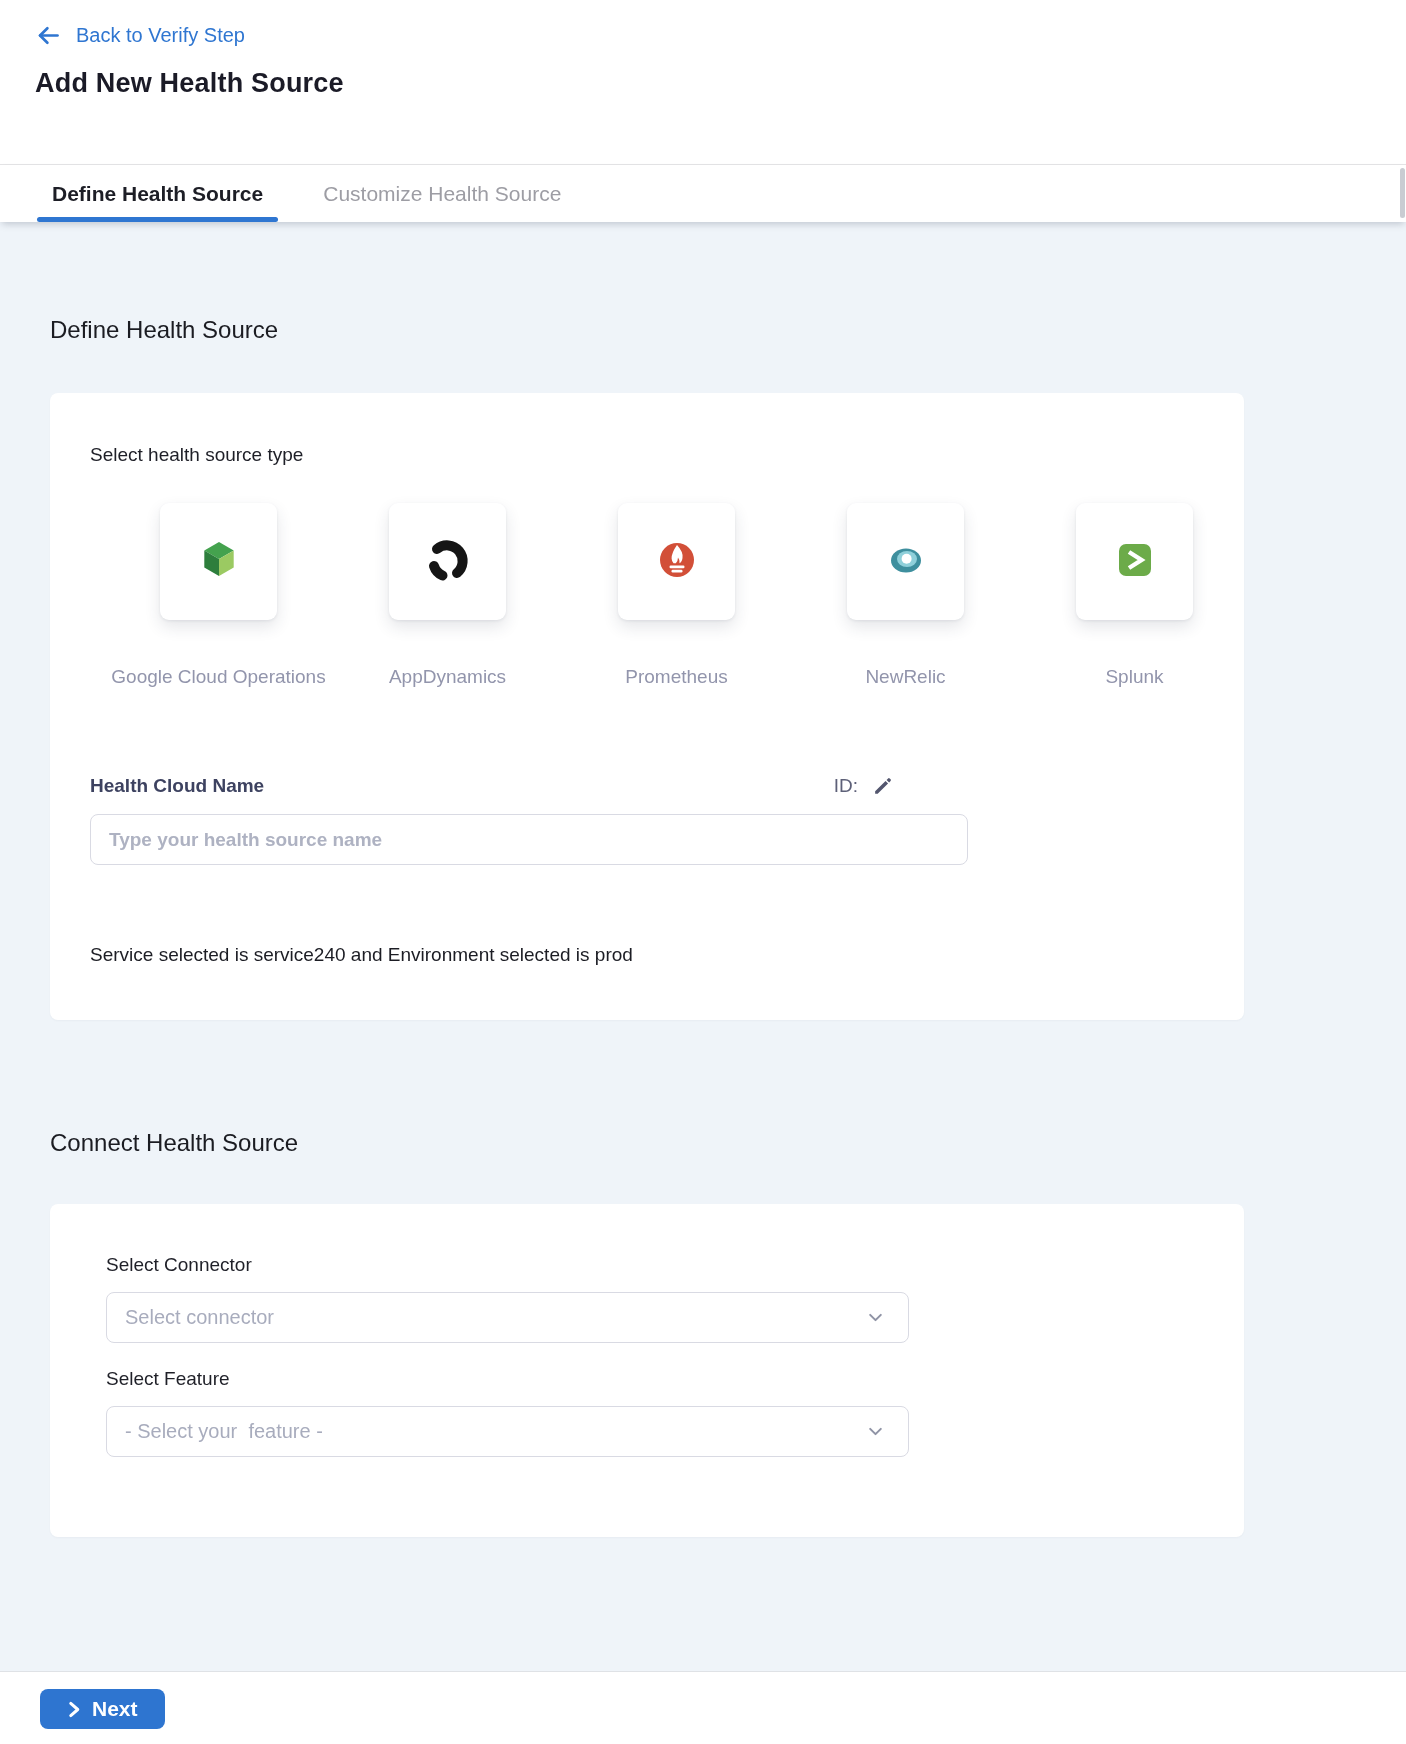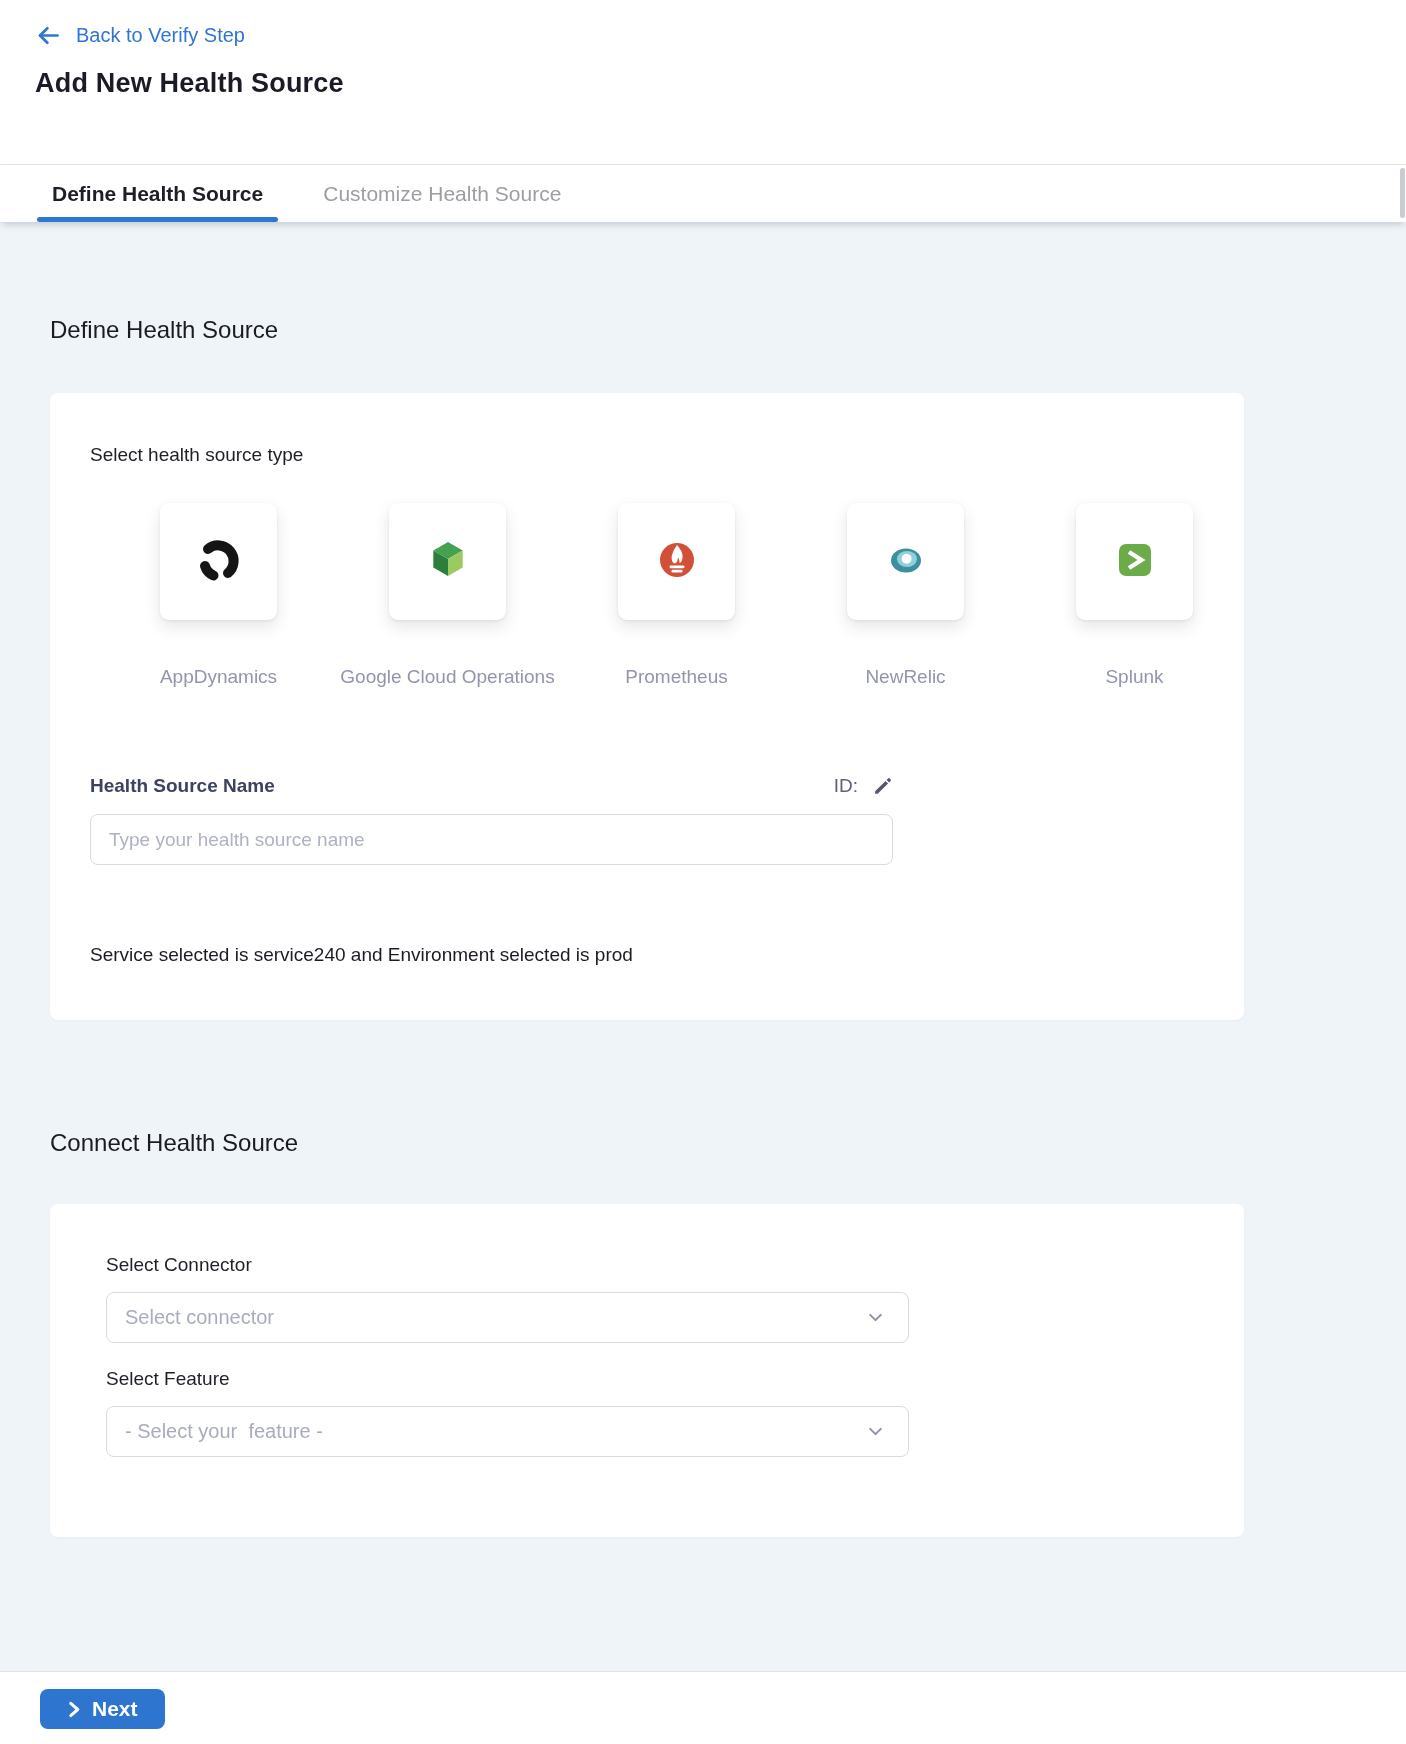--- a/index.html
+++ b/index.html
@@ -47,22 +47,22 @@
         box-shadow:0 1px 3px rgba(30,40,60,.08),0 7px 16px rgba(40,50,70,.12);
         display:flex;align-items:center;justify-content:center;}
   .tile-label{margin-top:45px;width:300%;margin-left:-100%;text-align:center;white-space:nowrap;
               font-size:19px;color:var(--tile-label);line-height:24px;}
   
   .field-head{display:flex;justify-content:space-between;align-items:center;width:803px;margin-top:82px;height:30px;}
   .field-label{font-size:19px;font-weight:700;color:var(--field-label);}
   .id-group{display:inline-flex;align-items:center;gap:14px;}
   .id-label{font-size:19px;font-weight:500;color:#5d6078;}
   .edit-icon{display:inline-flex;width:21px;height:21px;cursor:pointer;}
-  .text-input{display:block;width:803px;height:51px;margin-top:13px;border:1px solid var(--border);
-              border-radius:8px;padding:0 18px;font-size:19px;font-family:inherit;color:#1e1f27;background:#fff;outline:none;}
+  .text-input{display:block;width:878px;height:51px;margin-top:13px;border:1px solid var(--border);
+              border-radius:8px;padding:0 18px;font-size:19px;font-family:inherit;color:#1e1f27;background:#fff;outline:none;font-weight:bold;}
   .text-input::placeholder{color:var(--placeholder);}
   .note{margin-top:78px;font-size:19px;color:#1c1d24;line-height:24px;}
   
   .field-label2{font-size:19px;font-weight:500;color:#1f2028;line-height:26px;}
   .field-label2 + .select{margin-top:14px;}
   .label-feature{margin-top:23px;}
   .select{width:803px;height:51px;border:1px solid var(--border);border-radius:8px;background:#fff;
           display:flex;align-items:center;justify-content:space-between;padding:0 24px 0 18px;cursor:pointer;}
   .select-placeholder{font-size:20px;color:#a8acbd;white-space:pre;}
   .chevron{display:inline-flex;width:17px;height:17px;}
@@ -106,40 +106,40 @@
     <h2 class="section-heading heading-define">Define Health Source</h2>
 
     <section class="card card-define">
       <div class="card-label">Select health source type</div>
 
       <div class="tiles">
 
         <div class="tile-col">
           <div class="tile">
             <span>
+              <svg viewBox="0 0 56 56" width="56" height="56">
+                <polygon points="28,10 42.7,18.5 28,27 13.3,18.5" style="fill:var(--gco-green-top)"></polygon>
+                <polygon points="13.3,18.5 28,27 28,44 13.3,35.5" style="fill:var(--gco-green-dark)"></polygon>
+                <polygon points="42.7,18.5 42.7,35.5 28,44 28,27" style="fill:var(--gco-green-light)"></polygon>
+              </svg>
+            </span>
+          </div>
+          <div class="tile-label">Google Cloud Operations</div>
+        </div>
+
+        <div class="tile-col">
+          <div class="tile">
+            <span>
               <svg viewBox="0 0 56 56" width="56" height="56" fill="none">
                 <path d="M17 17 A 15.5 15.5 0 1 1 37 41" stroke="var(--appd-black)" stroke-width="10" stroke-linecap="round"></path>
                 <path d="M14 34 A 15.5 15.5 0 0 0 22.5 43.5" stroke="var(--appd-black)" stroke-width="10" stroke-linecap="round"></path>
               </svg>
             </span>
           </div>
           <div class="tile-label">AppDynamics</div>
-        </div>
-
-        <div class="tile-col">
-          <div class="tile">
-            <span>
-              <svg viewBox="0 0 56 56" width="56" height="56">
-                <polygon points="28,10 42.7,18.5 28,27 13.3,18.5" style="fill:var(--gco-green-top)"></polygon>
-                <polygon points="13.3,18.5 28,27 28,44 13.3,35.5" style="fill:var(--gco-green-dark)"></polygon>
-                <polygon points="42.7,18.5 42.7,35.5 28,44 28,27" style="fill:var(--gco-green-light)"></polygon>
-              </svg>
-            </span>
-          </div>
-          <div class="tile-label">Google Cloud Operations</div>
         </div>
 
         <div class="tile-col">
           <div class="tile">
             <span>
               <svg viewBox="0 0 56 56" width="56" height="56">
                 <circle cx="28" cy="28" r="17" style="fill:var(--prometheus-orange)"></circle>
                 <path d="M28 13 Q34.5 20 33.5 26 Q33 30 30.5 31.2 Q31.3 28.5 29 25.5 Q29 29 26.8 31.2 L24.5 31.2 Q22.8 29.5 22.6 26.5 Q22.4 21 28 13 Z" fill="#fff"></path>
                 <rect x="20.5" y="33.5" width="15" height="2.8" rx="1.2" fill="#fff"></rect>
                 <rect x="22.5" y="37.8" width="11" height="2.6" rx="1.2" fill="#fff"></rect>
@@ -170,21 +170,21 @@
                 <polyline points="22,20 34.5,28 22,36" stroke="#fff" stroke-width="4.4" fill="none" stroke-linejoin="miter"></polyline>
               </svg>
             </span>
           </div>
           <div class="tile-label">Splunk</div>
         </div>
 
       </div>
 
       <div class="field-head">
-        <span class="field-label">Health Source Name</span>
+        <span class="field-label">Health Cloud Name</span>
         <span class="id-group">
           <span class="id-label">ID:</span>
           <span class="edit-icon">
             <svg viewBox="0 0 20 20" width="21" height="21">
                 <path d="M3 14.6 L3 17 L5.4 17 L15.3 7.1 L12.9 4.7 Z M13.9 3.7 L16.3 6.1 L17.7 4.7 a1.1 1.1 0 0 0 0-1.55 l-0.85-0.85 a1.1 1.1 0 0 0-1.55 0 Z" fill="#53566e"></path>
               </svg>
           </span>
         </span>
       </div>
       <input class="text-input" type="text" placeholder="Type your health source name" style="">

